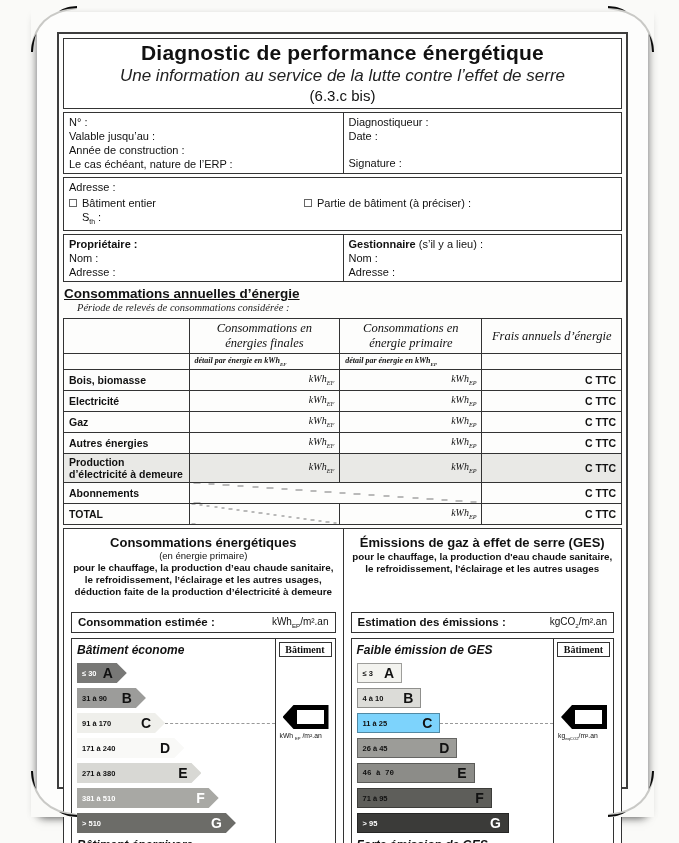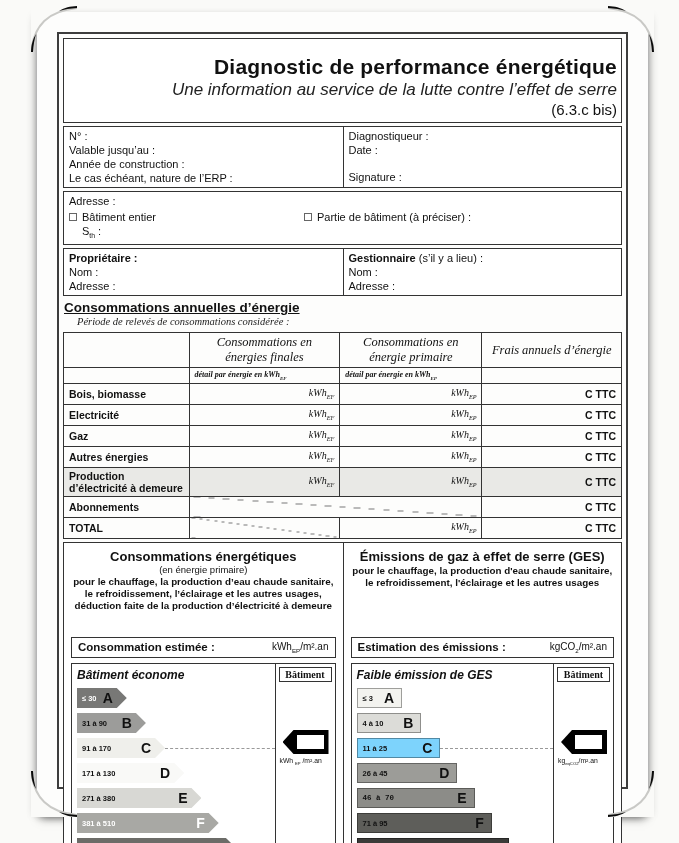--- a/index.html
+++ b/index.html
@@ -25,21 +25,21 @@
 
   .frame {
     position:absolute; left:20px; top:20px; right:20px; bottom:22px;
     border:2px solid #3d3d3d;
     padding:4px;
     display:flex; flex-direction:column; gap:3px;
   }
   .box { border:1px solid #333; background:#fff; }
 
   
-  .title-box { text-align:right; padding:16px 4px 4px; }
+  .title-box { text-align:center; padding:2px 4px 4px; }
   .doc-title { font-size:21px; font-weight:bold; letter-spacing:0.2px; }
   .doc-subtitle { font-size:17px; font-style:italic; color:#222; margin-top:1px; }
   .doc-version { font-size:15px; margin-top:1px; }
 
   
   .two-col { display:grid; grid-template-columns:1fr 1fr; }
   .two-col > .col + .col { border-left:1px solid #333; }
   .col { padding:2px 5px; font-size:11px; line-height:1.28; }
   .line { white-space:nowrap; }
   .gap-line { height:13px; }
@@ -72,21 +72,21 @@
   td.diag { background:linear-gradient(to right top, transparent 49.5%, #777 49.5%, #777 50.6%, transparent 50.6%); }
 
   
   .bottom-box { flex:1; display:grid; grid-template-columns:1fr 1fr; }
   .panel { padding:4px 7px 6px; display:flex; flex-direction:column; }
   .panel + .panel { border-left:1px solid #333; }
   .panel-head { min-height:70px; text-align:center; }
   .panel-title { font-size:13px; font-weight:bold; margin-top:2px; }
   .panel-sub { font-size:9.5px; margin-top:0px; }
   .panel-desc { font-size:9.8px; font-weight:bold; line-height:1.22; margin-top:1px; }
-  .estim-row { border:1px solid #333; display:flex; justify-content:space-between; align-items:center; padding:3px 6px; margin-top:20px; }
+  .estim-row { border:1px solid #333; display:flex; justify-content:space-between; align-items:center; padding:3px 6px; margin-top:9px; }
   .estim-label { font-size:11.5px; font-weight:bold; }
   .estim-unit { font-size:10px; }
 
   .chart-box { border:1px solid #333; margin-top:5px; position:relative; flex:1; display:grid; grid-template-columns:1fr 60px; }
   .barzone { padding:3px 6px 3px 5px; position:relative; display:flex; flex-direction:column; }
   .scale-label { font-size:12px; font-weight:bold; font-style:italic; line-height:16px; }
   .bar-row { position:relative; height:20px; margin-top:5px; }
   .bar { position:absolute; left:0; top:0; height:20px; border:1px solid rgba(0,0,0,0.35); }
   .bar.arrowbar { border:none; }
   .bar .range { position:absolute; left:5px; top:50%; transform:translateY(-50%); font-size:7.5px; font-weight:bold; white-space:nowrap; }
@@ -289,21 +289,21 @@
             </div>
             <div class="bar-row">
               <div class="bar arrowbar" style="width: 46%; background: rgb(239, 239, 235);">
                 <span class="range" style="color: rgb(17, 17, 17);">91 à 170</span>
                 <span class="letter" style="color: rgb(17, 17, 17);">C</span>
               </div>
               <div class="clink" style="left: 46%;"></div>
             </div>
             <div class="bar-row">
               <div class="bar arrowbar" style="width: 56%; background: rgb(249, 249, 247);">
-                <span class="range" style="color: rgb(17, 17, 17);">171 à 130</span>
+                <span class="range" style="color: rgb(17, 17, 17);">171 à 240</span>
                 <span class="letter" style="color: rgb(17, 17, 17);">D</span>
               </div>
             </div>
             <div class="bar-row">
               <div class="bar arrowbar" style="width: 65%; background: rgb(216, 216, 212);">
                 <span class="range" style="color: rgb(17, 17, 17);">271 à 380</span>
                 <span class="letter" style="color: rgb(17, 17, 17);">E</span>
               </div>
             </div>
             <div class="bar-row">

